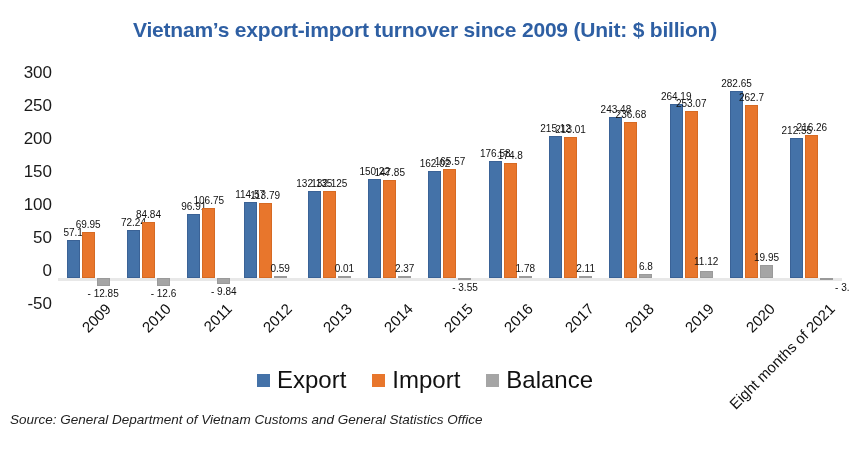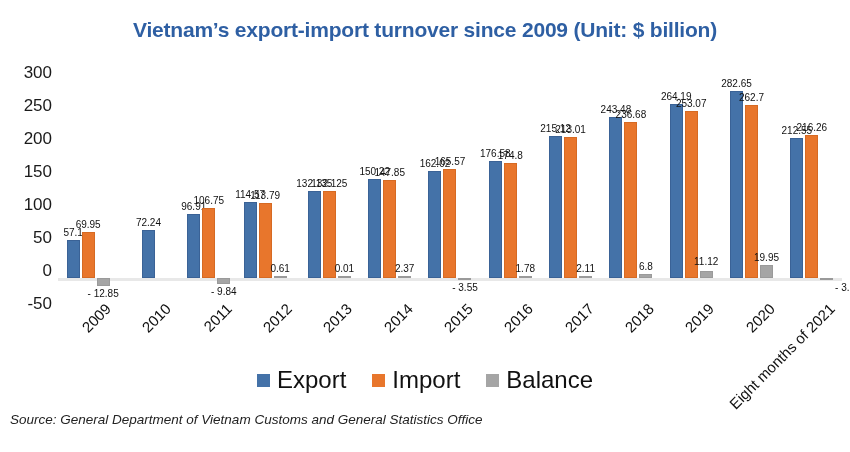--- a/index.html
+++ b/index.html
@@ -117,20 +117,28 @@
         <div class="bar-wrap">
           <div class="bar balance neg" style="height: 8.481px;"></div>
           <div class="dlabel below" style="top: calc(100% + 11.481px);">- 12.85</div>
         </div>
       </div>
       <div class="group" style="left: 60.3077px; width: 60.3077px;">
         <div class="bar-wrap">
           <div class="bar export" style="height: 47.6784px;"></div>
           <div class="dlabel above" style="bottom: 49.6784px;">72.24</div>
         </div>
+        <div class="bar-wrap">
+          <div class="bar import" style="height: 55.9944px;"></div>
+          <div class="dlabel above" style="bottom: 57.9944px;">84.84</div>
+        </div>
+        <div class="bar-wrap">
+          <div class="bar balance neg" style="height: 8.316px;"></div>
+          <div class="dlabel below" style="top: calc(100% + 11.316px);">- 12.6</div>
+        </div>
       </div>
       <div class="group" style="left: 120.615px; width: 60.3077px;">
         <div class="bar-wrap">
           <div class="bar export" style="height: 63.9606px;"></div>
           <div class="dlabel above" style="bottom: 65.9606px;">96.91</div>
         </div>
         <div class="bar-wrap">
           <div class="bar import" style="height: 70.455px;"></div>
           <div class="dlabel above" style="bottom: 72.455px;">106.75</div>
         </div>
@@ -143,21 +151,21 @@
         <div class="bar-wrap">
           <div class="bar export" style="height: 75.6162px;"></div>
           <div class="dlabel above" style="bottom: 77.6162px;">114.57</div>
         </div>
         <div class="bar-wrap">
           <div class="bar import" style="height: 75.1014px;"></div>
           <div class="dlabel above" style="bottom: 77.1014px;">113.79</div>
         </div>
         <div class="bar-wrap">
           <div class="bar balance" style="height: 2px;"></div>
-          <div class="dlabel above" style="bottom: 4px;">0.61</div>
+          <div class="dlabel above" style="bottom: 4px;">0.59</div>
         </div>
       </div>
       <div class="group" style="left: 241.231px; width: 60.3077px;">
         <div class="bar-wrap">
           <div class="bar export" style="height: 87.2091px;"></div>
           <div class="dlabel above" style="bottom: 89.2091px;">132.135</div>
         </div>
         <div class="bar-wrap">
           <div class="bar import" style="height: 87.2025px;"></div>
           <div class="dlabel above" style="bottom: 89.2025px;">132.125</div>

